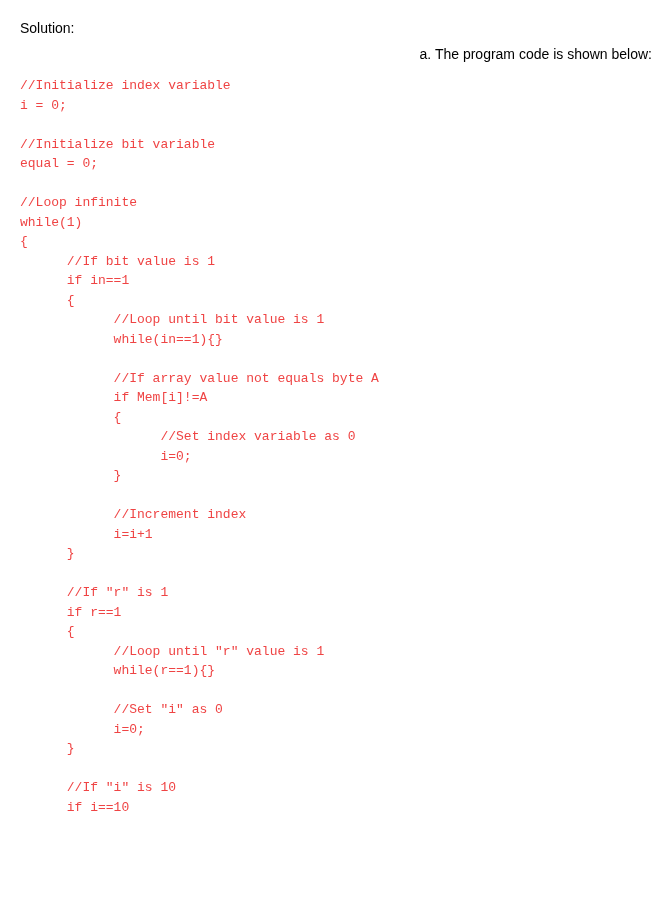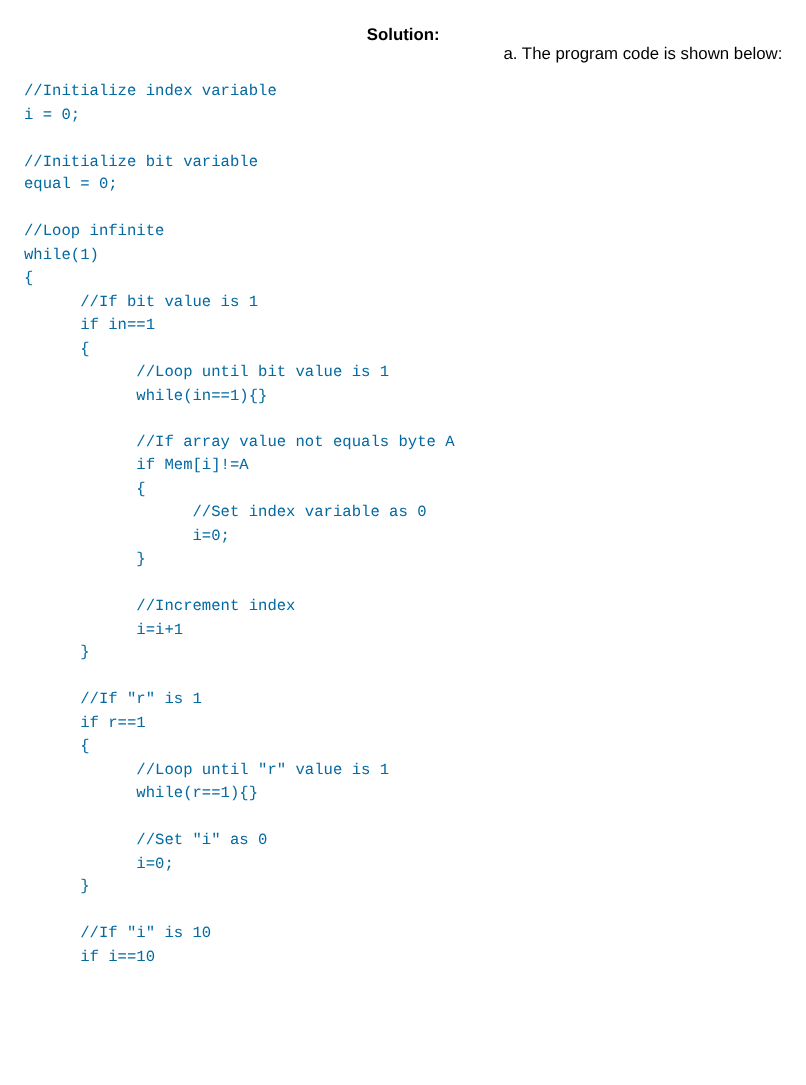--- a/index.html
+++ b/index.html
@@ -12,37 +12,37 @@
       background: #ffffff;
       font-family: Arial, sans-serif;
       font-size: 14px;
       color: #000000;
       width: 672px;
       min-height: 904px;
       padding: 20px 20px 20px 20px;
     }
 
     .solution-label {
-      font-weight: bold;
+      font-weight: normal;
       font-size: 14px;
-      text-align: center;
+      margin-bottom: 10px;
     }
 
     .intro-text {
       font-size: 14px;
       margin-bottom: 14px;
       text-align: right;
     }
 
     .code-block {
       font-family: 'Courier New', Courier, monospace;
       font-size: 13px;
       line-height: 1.5;
       white-space: pre;
-      color: #0369a1;
+      color: #ef4444;
     }
   </style>
 </head>
 <body>
 
 <div class="solution-label">Solution:</div>
 
 <div class="intro-text">a.  The program code is shown below:</div>
 
 <div class="code-block" id="code-output">//Initialize index variable

